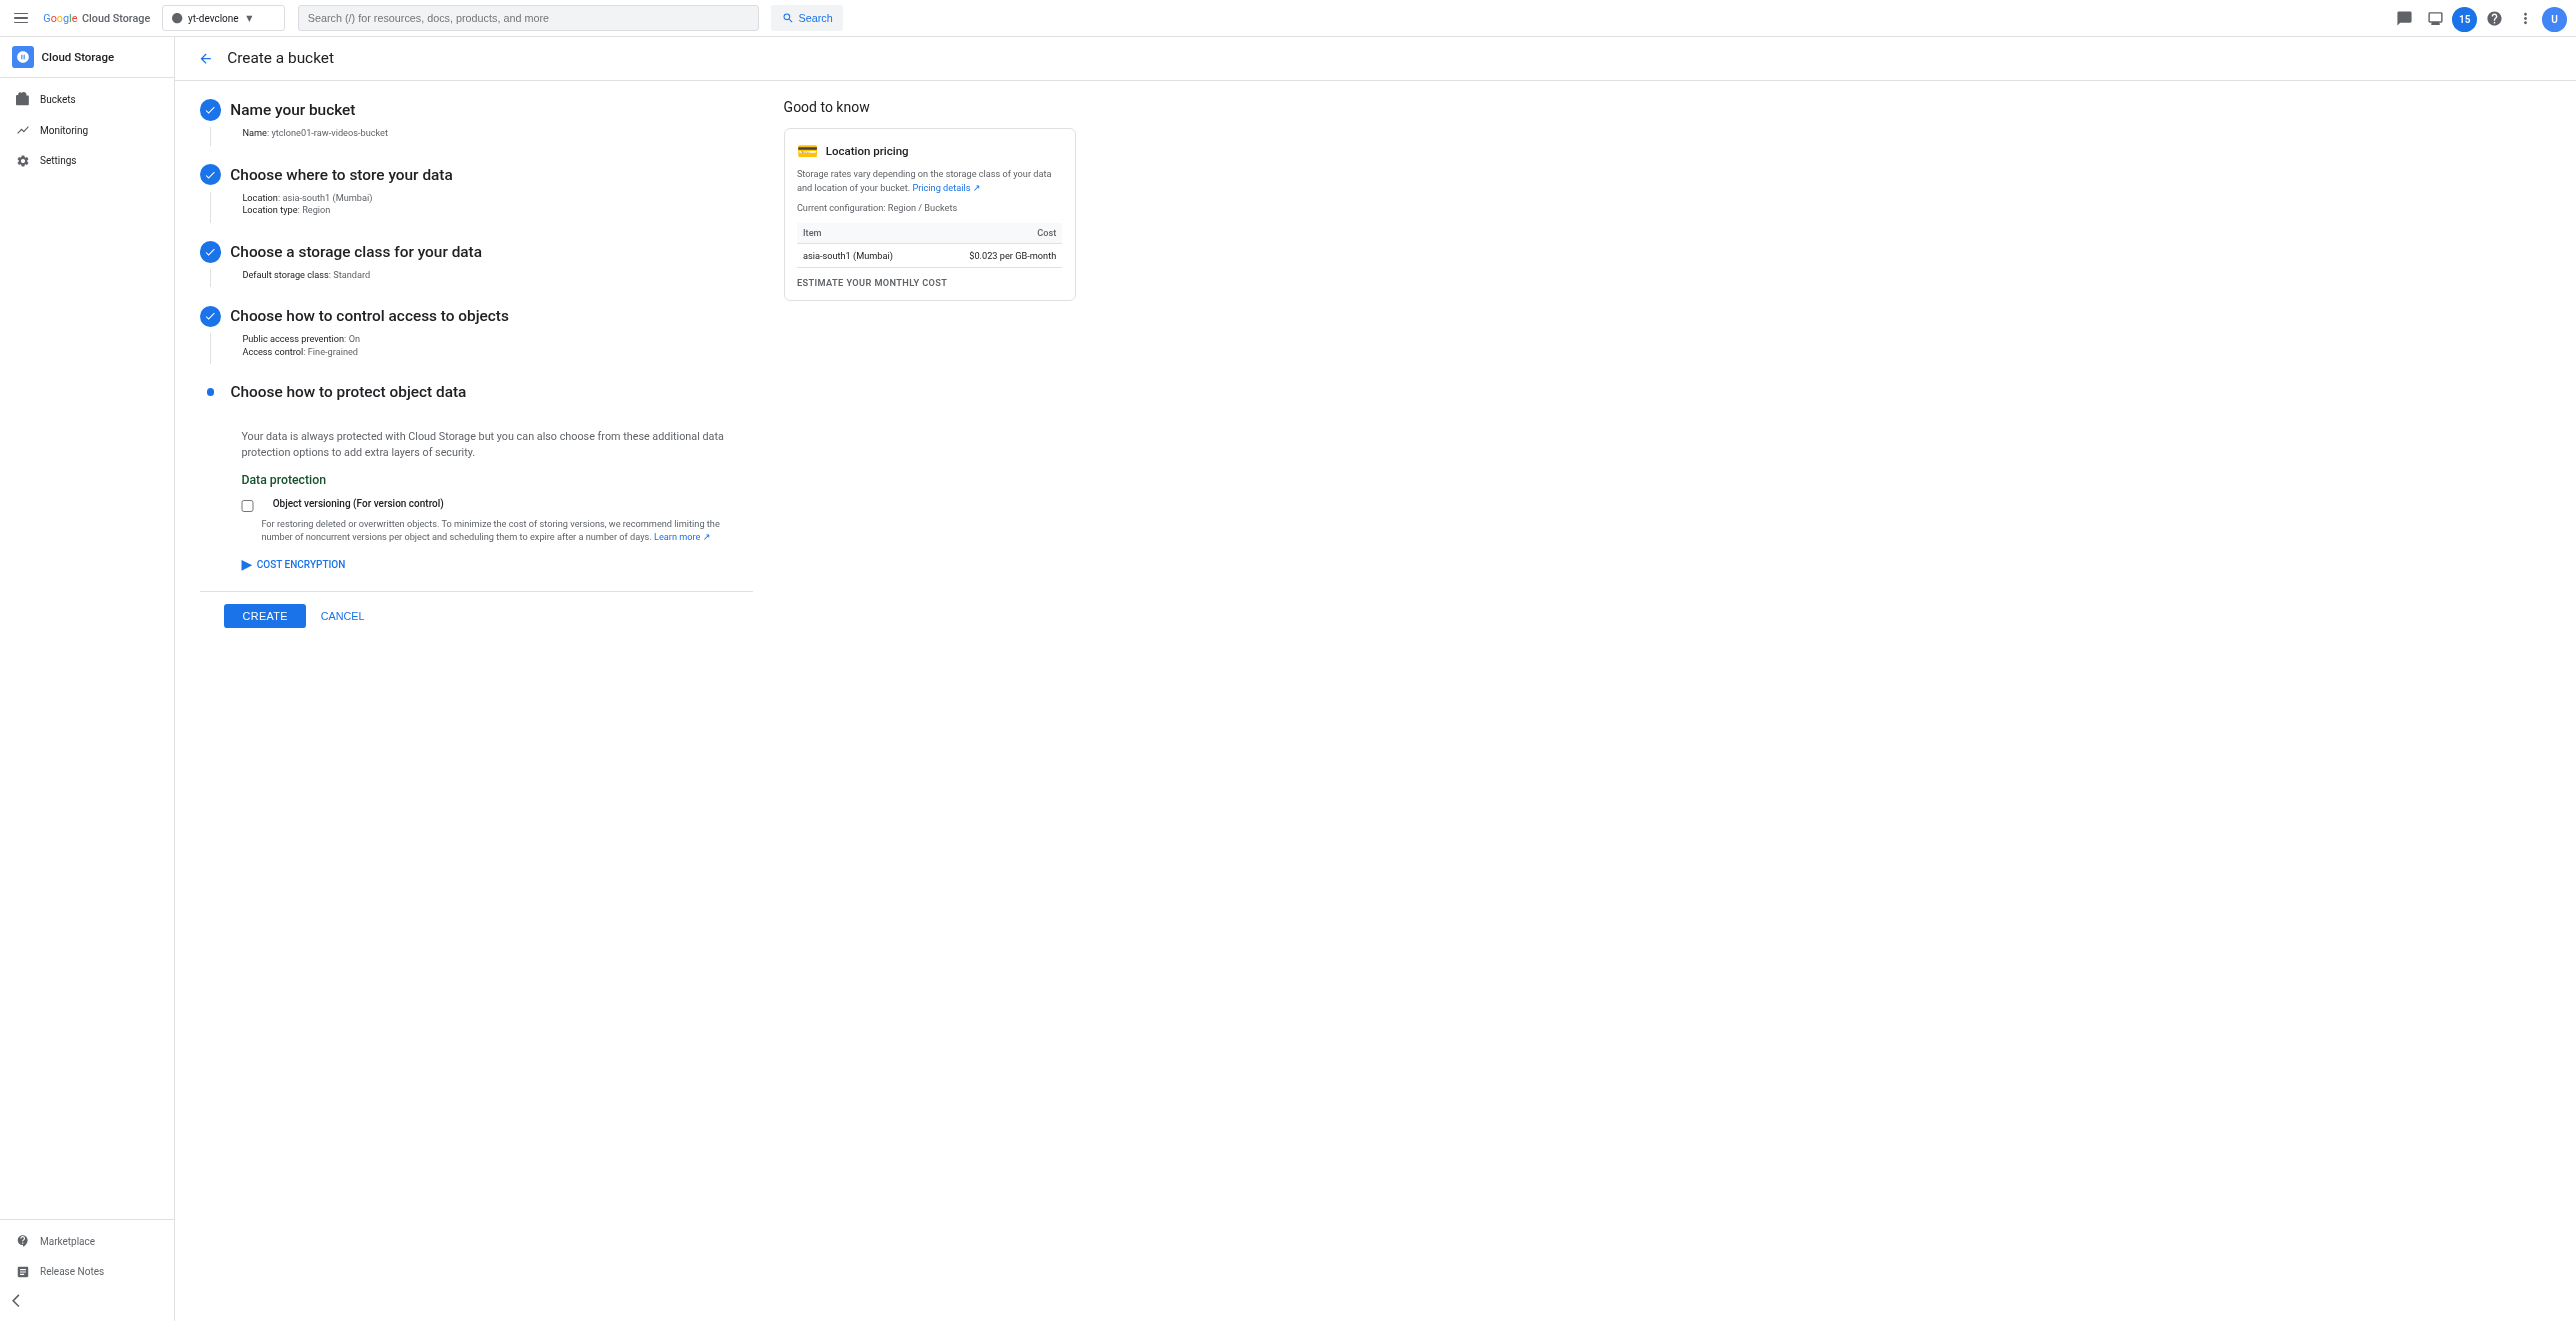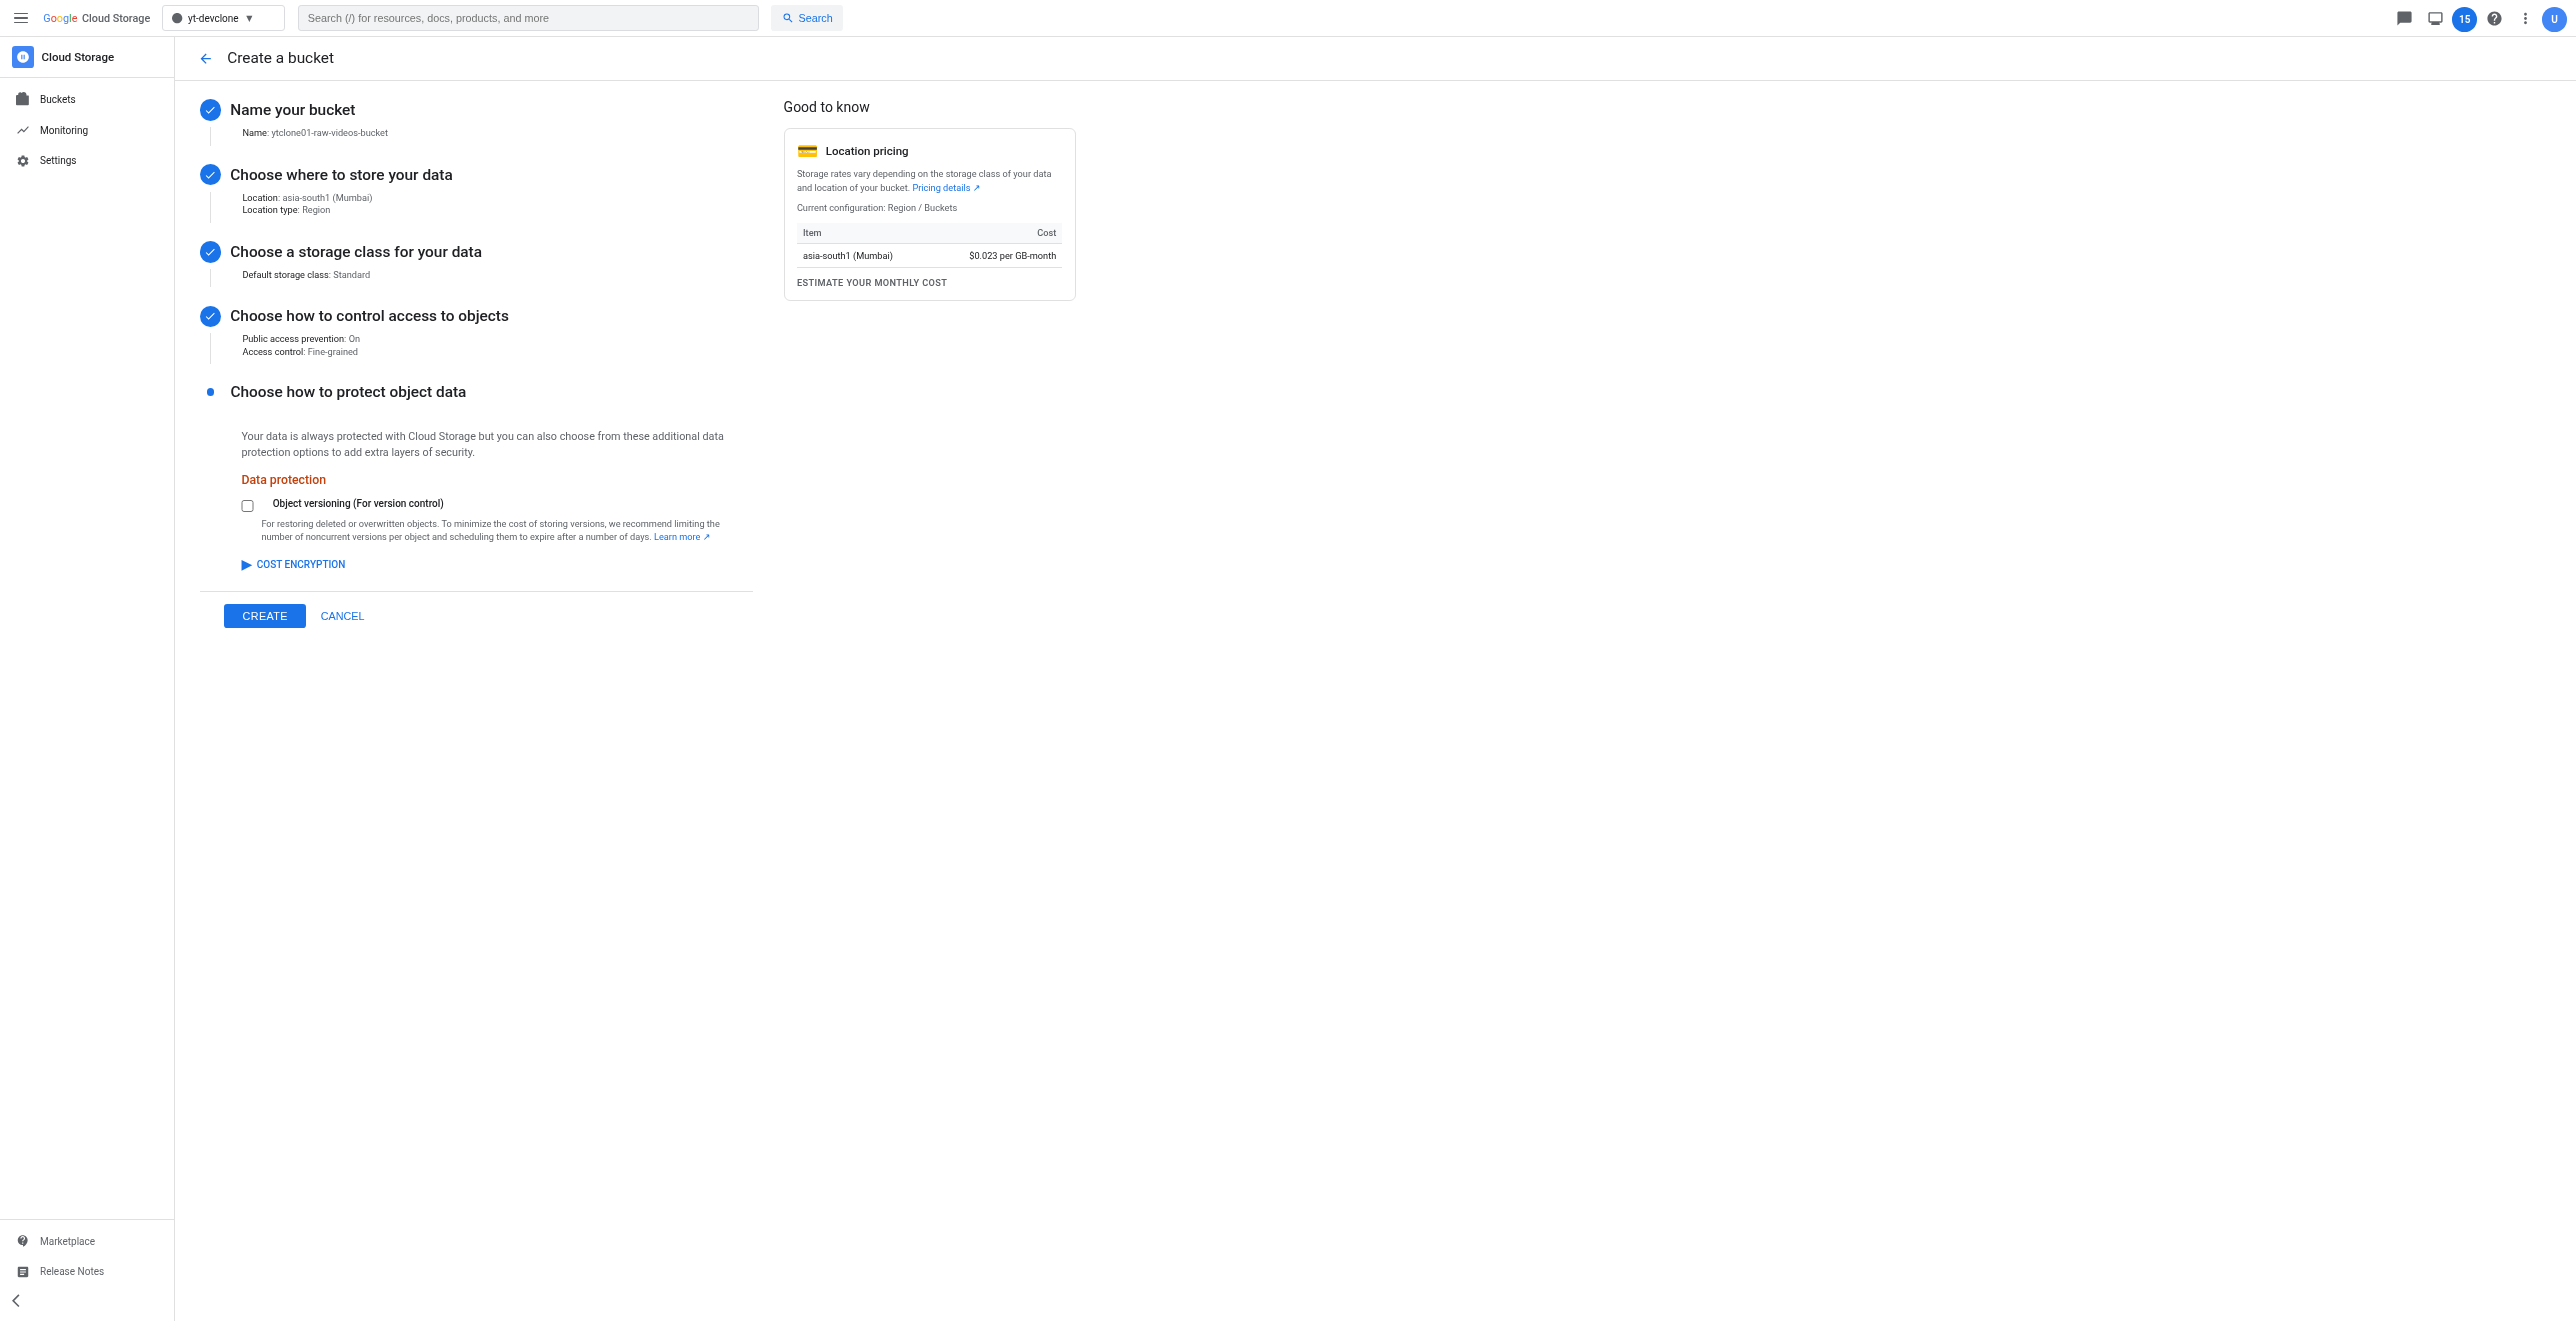--- a/index.html
+++ b/index.html
@@ -82,21 +82,21 @@
     .step-icon-complete { width: 21.5px; height: 21.5px; border-radius: 50%; background: #1a73e8; display: flex; align-items: center; justify-content: center; flex-shrink: 0; }
     .step-icon-complete svg { width: 12.3px; height: 12.3px; fill: #fff; }
     .step-icon-active { width: 7.7px; height: 7.7px; border-radius: 50%; background: #1a73e8; margin-left: 7px; margin-right: 7px; flex-shrink: 0; }
     .step-title { font-size: 15.4px; font-weight: 500; color: #202124; }
     .step-body { padding-left: 31px; border-left: 1.5px solid #e0e0e0; margin-left: 10.8px; padding-bottom: 6.1px; }
     .step-detail { font-size: 9.2px; color: #5f6368; margin-bottom: 1.5px; }
     .step-detail strong { color: #202124; font-weight: 400; }
     .step-desc { font-size: 10.8px; color: #5f6368; margin-bottom: 12.3px; line-height: 1.5; }
 
     
-    .data-protection-title { font-size: 12.3px; font-weight: 500; color: #c2410c; margin-bottom: 10.8px; }
+    .data-protection-title { font-size: 12.3px; font-weight: 500; color: #14532d; margin-bottom: 10.8px; }
     .checkbox-group { margin-bottom: 10.8px; }
     .checkbox-row { display: flex; align-items: flex-start; gap: 19px; margin-bottom: 4.6px; }
     .checkbox-row input[type=checkbox] { width: 12.3px; height: 12.3px; margin-top: 1.5px; flex-shrink: 0; accent-color: #1a73e8; }
     .checkbox-label { font-size: 10px; color: #202124; font-weight: 500; }
     .checkbox-desc { font-size: 9.2px; color: #5f6368; line-height: 1.5; margin-left: 20px; }
     .learn-more { color: #1a73e8; text-decoration: none; }
 
     
     .data-encryption-toggle { display: flex; align-items: center; gap: 4.6px; cursor: pointer; color: #1a73e8; font-size: 10px; font-weight: 500; margin-top: 12.3px; }
     .data-encryption-toggle .chevron-icon { font-size: 14px; }

